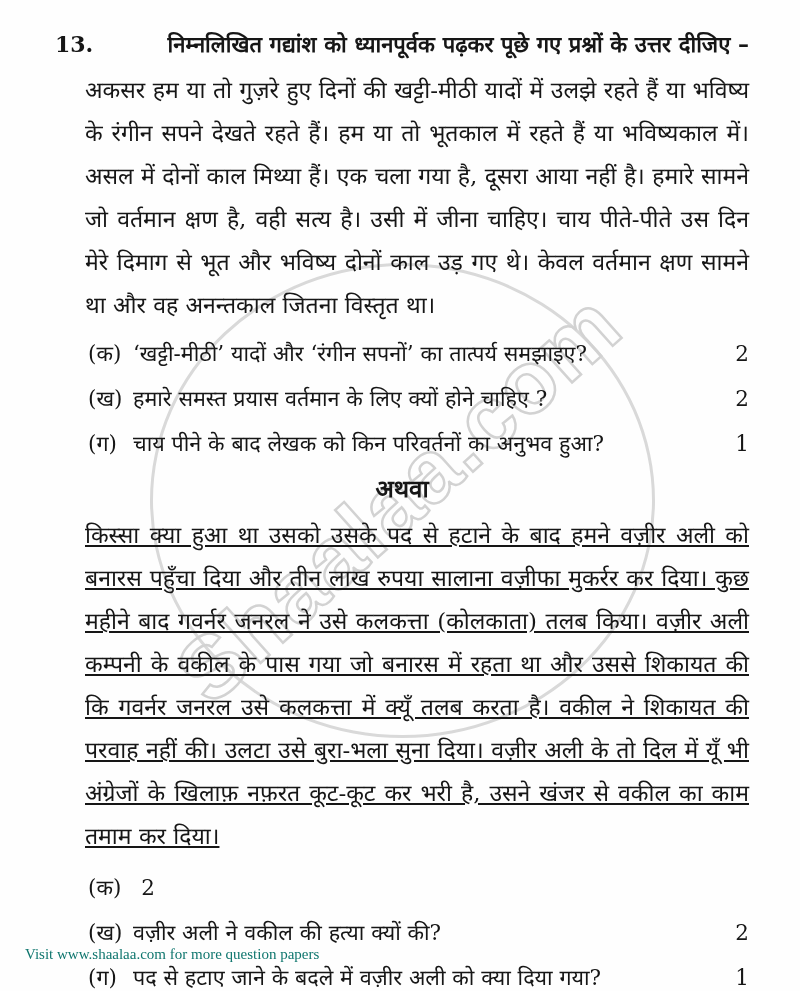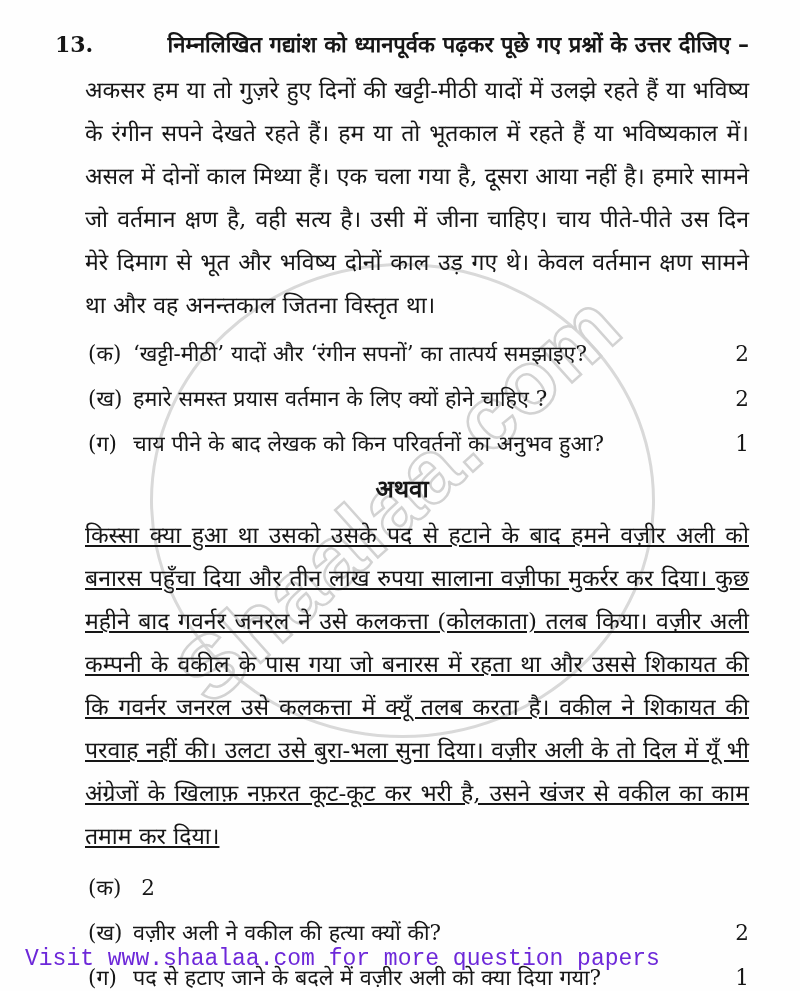--- a/index.html
+++ b/index.html
@@ -78,23 +78,23 @@
     font-size: 24px;
     font-weight: 700;
     text-align: center;
     line-height: 45px;
   }
 
   
   .footer {
     position: absolute;
     left: 25px; top: 946px;
-    font-family: Liberation Mono, monospace;
-    font-size: 23px;
-    color: #6d28d9;
+    font-family: Liberation Serif, serif;
+    font-size: 15px;
+    color: #0f766e;
     z-index: 2;
   }
 </style>
 </head>
 <body>
 
 <div class="sheet">
 
   <div class="wm-circle"></div>
   <div class="wm-text">Shaalaa.com</div>

